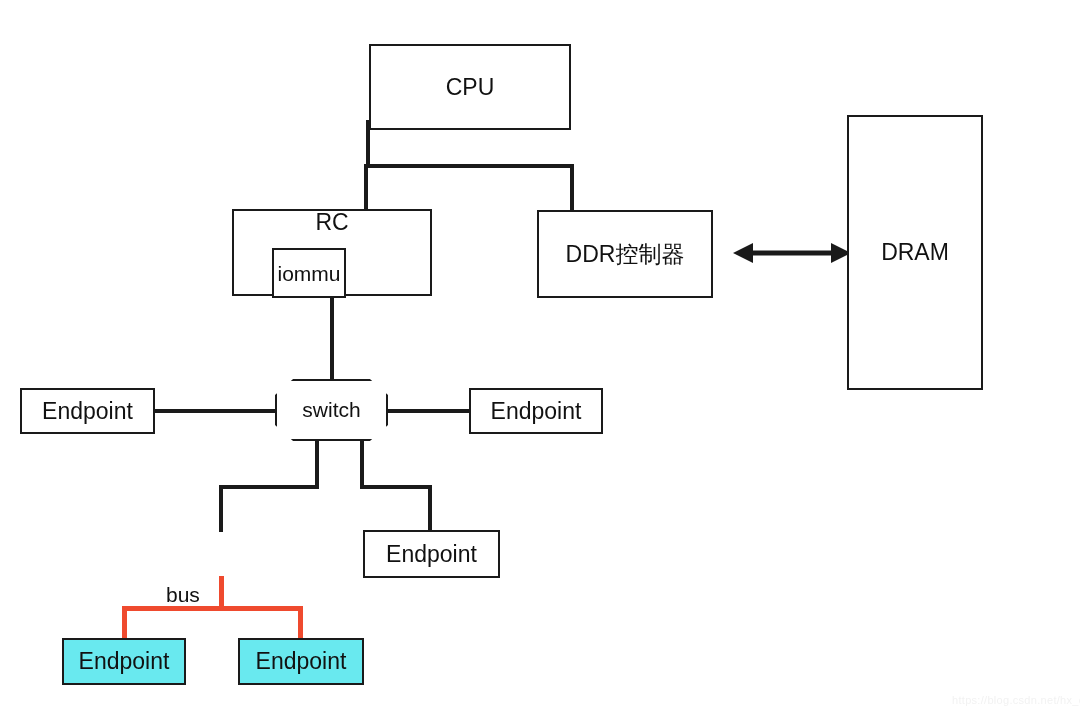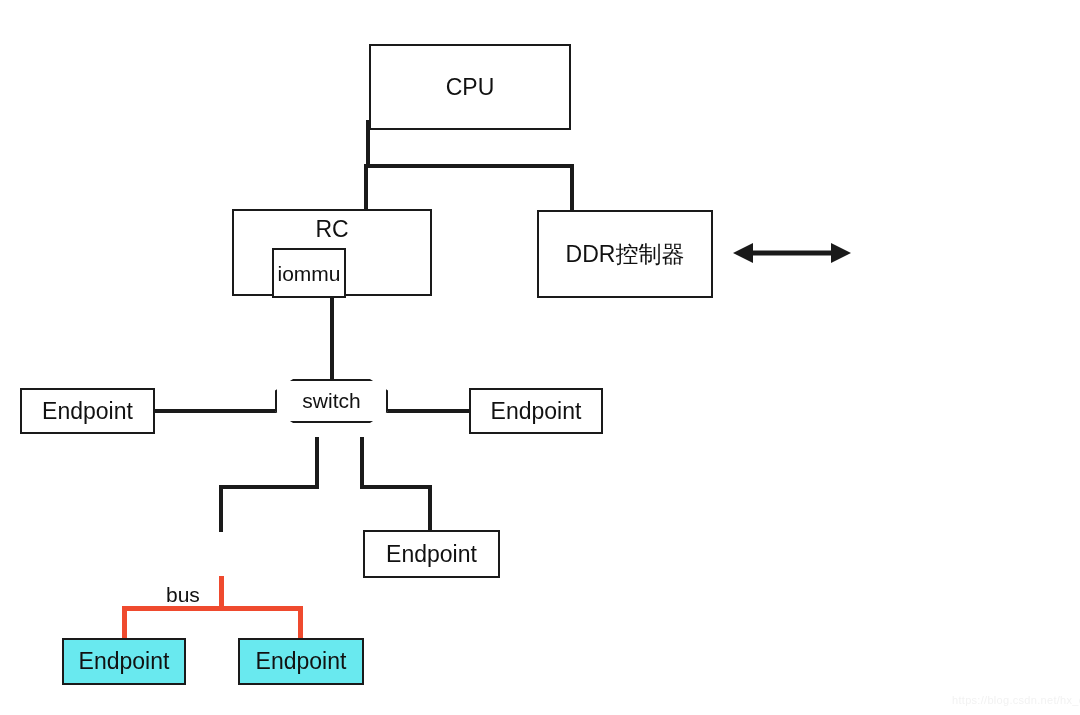--- a/index.html
+++ b/index.html
@@ -29,21 +29,20 @@
     font-size: 23px;
     line-height: 1;
     white-space: nowrap;
     z-index: 5;
   }
   .node.cyan {
     background: #69e9ef;
   }
   .node.label-top {
     align-items: flex-start;
-    padding-top: 7px;
   }
   .octagon {
     position: absolute;
     box-sizing: border-box;
     background: #ffffff;
     border: 2px solid #1a1a1a;
     display: flex;
     align-items: center;
     justify-content: center;
     font-size: 23px;
@@ -139,22 +138,25 @@
   </div>
 
   <div class="node" style="left:272px; top:248px; width:74px; height:50px; z-index:7;">
     <span style="font-size:21px;">iommu</span>
   </div>
 
   <div class="node" style="left:537px; top:210px; width:176px; height:88px;">
     <span>DDR控制器</span>
   </div>
 
+  <div class="node" style="left:847px; top:115px; width:136px; height:275px;">
+    <span>DRAM</span>
+  </div>
 
-  <div class="octagon" style="left:275px; top:379px; width:113px; height:44px;">
+  <div class="octagon" style="left:275px; top:379px; width:113px; height:62px;">
     <div class="octagon-inner"></div>
     <span class="octagon-text" style="font-size:21px;">switch</span>
   </div>
 
   <div class="node" style="left:20px; top:388px; width:135px; height:46px;">
     <span>Endpoint</span>
   </div>
 
   <div class="node" style="left:469px; top:388px; width:134px; height:46px;">
     <span>Endpoint</span>

